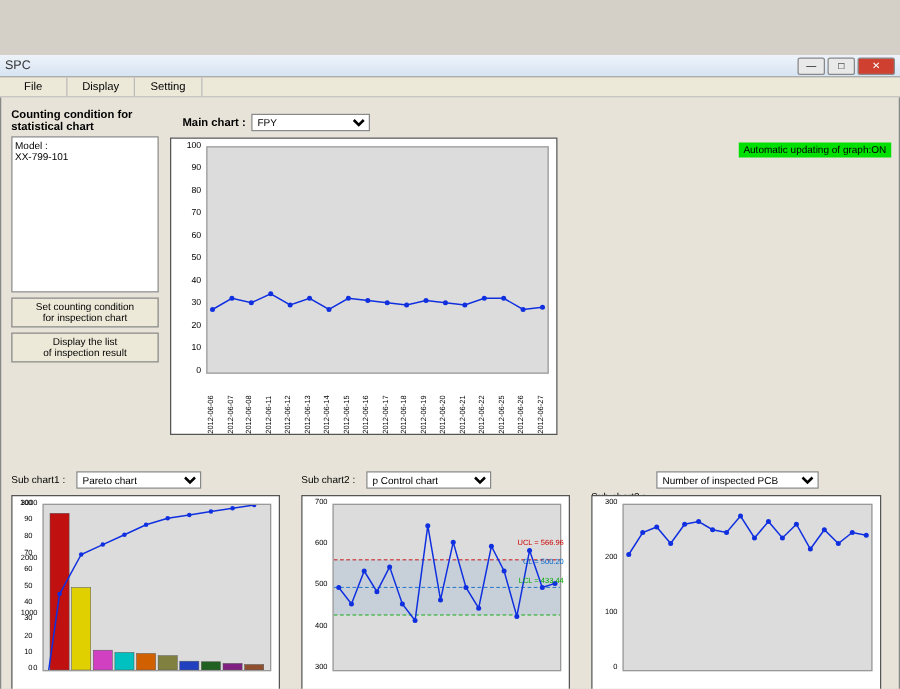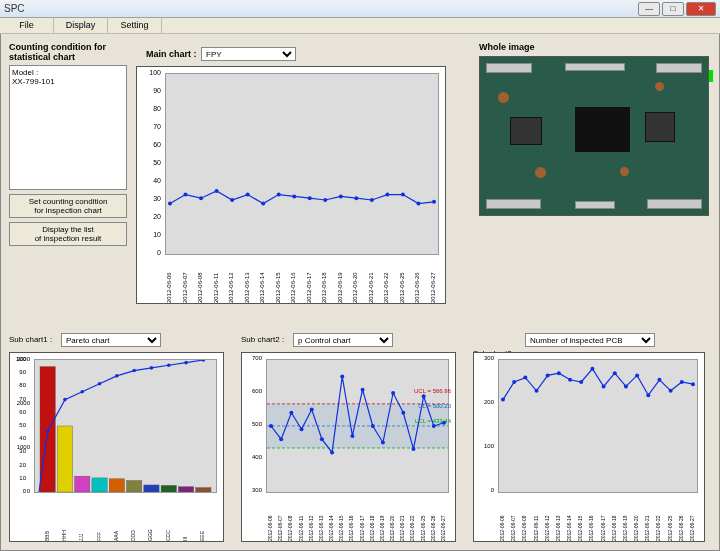--- a/index.html
+++ b/index.html
@@ -1,18 +1,18 @@
 <!DOCTYPE html>
 <html><head>
 <meta charset="utf-8">
 <style>
   * { margin:0; padding:0; box-sizing:border-box; }
   html,body { width:720px; height:551px; font-family:"Tahoma",Arial,sans-serif; font-size:9px; background:#d4d0c8; overflow:hidden; }
 
-  .titlebar { height:18px; background:linear-gradient(#eef3fa,#d7e4f2); border-bottom:1px solid #a0a0a0; display:flex; align-items:center; padding:0 4px; }
+  .titlebar { height:18px; background:linear-gradient(#eef3fa,#d7e4f2); border-bottom:1px solid #a0a0a0; display:flex; align-items:center; padding:0 4px;margin-top:44px; }
   .titlebar .title { flex:1; font-size:10px; color:#333; }
   .titlebar .wbtn { width:22px; height:14px; margin-left:2px; border:1px solid #888; display:flex; align-items:center; justify-content:center; font-size:8px; border-radius:2px; }
   .titlebar .min { background:#e9e9e9; }
   .titlebar .max { background:#e9e9e9; }
   .titlebar .close { background:#d04030; color:#fff; width:30px; }
 
   .menubar { height:16px; background:#ece9d8; border-bottom:1px solid #bbb; display:flex; }
   .menubar .m { width:54px; text-align:center; line-height:15px; border-right:1px solid #bbb; font-size:9px; }
 
   .topstrip { position:absolute; right:6px; top:36px; height:12px; background:#00e000; font-size:8px; padding:0 4px; line-height:12px; }
@@ -142,38 +142,20 @@
       <div class="xlab" style="left: 184.294px;">2012-06-18</div>
       <div class="xlab" style="left: 199.824px;">2012-06-19</div>
       <div class="xlab" style="left: 215.353px;">2012-06-20</div>
       <div class="xlab" style="left: 230.882px;">2012-06-21</div>
       <div class="xlab" style="left: 246.412px;">2012-06-22</div>
       <div class="xlab" style="left: 261.941px;">2012-06-25</div>
       <div class="xlab" style="left: 277.471px;">2012-06-26</div>
       <div class="xlab" style="left: 293px;">2012-06-27</div>
     </div>
 
-  <div class="whole">
-    <div class="panel-label">Whole image</div>
-    <div class="pcb">
-      <div class="conn" style="left:6px;top:6px;width:46px;height:10px"></div>
-      <div class="conn" style="right:6px;top:6px;width:46px;height:10px"></div>
-      <div class="conn" style="left:85px;top:6px;width:60px;height:8px"></div>
-      <div class="chip" style="left:95px;top:50px;width:55px;height:45px;background:#111"></div>
-      <div class="chip" style="left:30px;top:60px;width:32px;height:28px"></div>
-      <div class="chip" style="left:165px;top:55px;width:30px;height:30px"></div>
-      <div class="cap" style="left:18px;top:35px;width:11px;height:11px;background:#a06030"></div>
-      <div class="cap" style="left:55px;top:110px;width:11px;height:11px;background:#a06030"></div>
-      <div class="cap" style="left:140px;top:110px;width:9px;height:9px;background:#a06030"></div>
-      <div class="cap" style="left:175px;top:25px;width:9px;height:9px;background:#a06030"></div>
-      <div class="conn" style="left:6px;bottom:6px;width:55px;height:10px"></div>
-      <div class="conn" style="right:6px;bottom:6px;width:55px;height:10px"></div>
-      <div class="conn" style="left:95px;bottom:6px;width:40px;height:8px"></div>
-    </div>
-  </div>
 
   <div style="position:absolute; left:8px; top:301px;" class="sub-lbl">Sub chart1 :</div>
   <select style="position:absolute; left:60px; top:299px; width:100px;" class="sub-sel"><option>Pareto chart</option></select>
 
   <div style="position:absolute; left:240px; top:301px;" class="sub-lbl">Sub chart2 :</div>
   <select style="position:absolute; left:292px; top:299px; width:100px;" class="sub-sel"><option>p Control chart</option></select>
 
   <div style="position:absolute; left:472px; top:315px;" class="sub-lbl">Sub chart3 :</div>
   <select style="position:absolute; left:524px; top:299px; width:130px;" class="sub-sel"><option>Number of inspected PCB</option></select>
 

